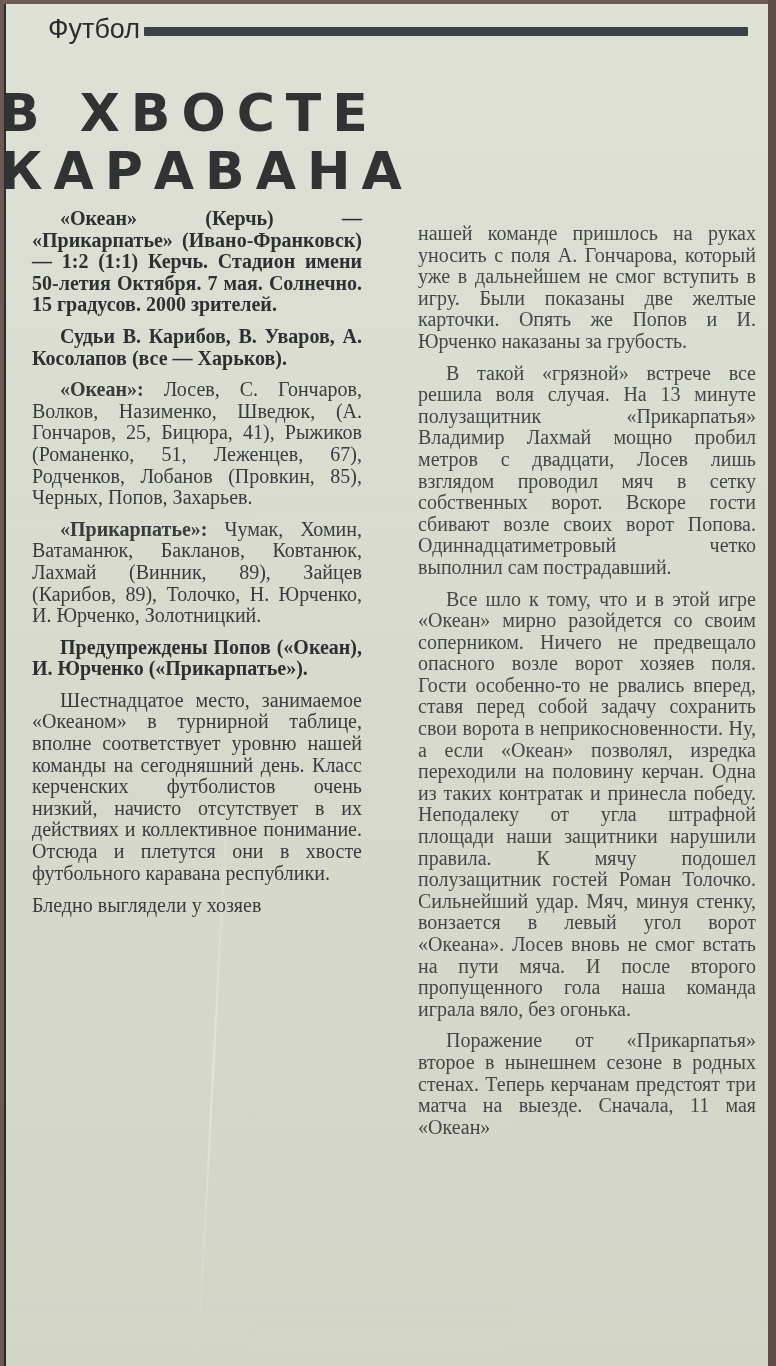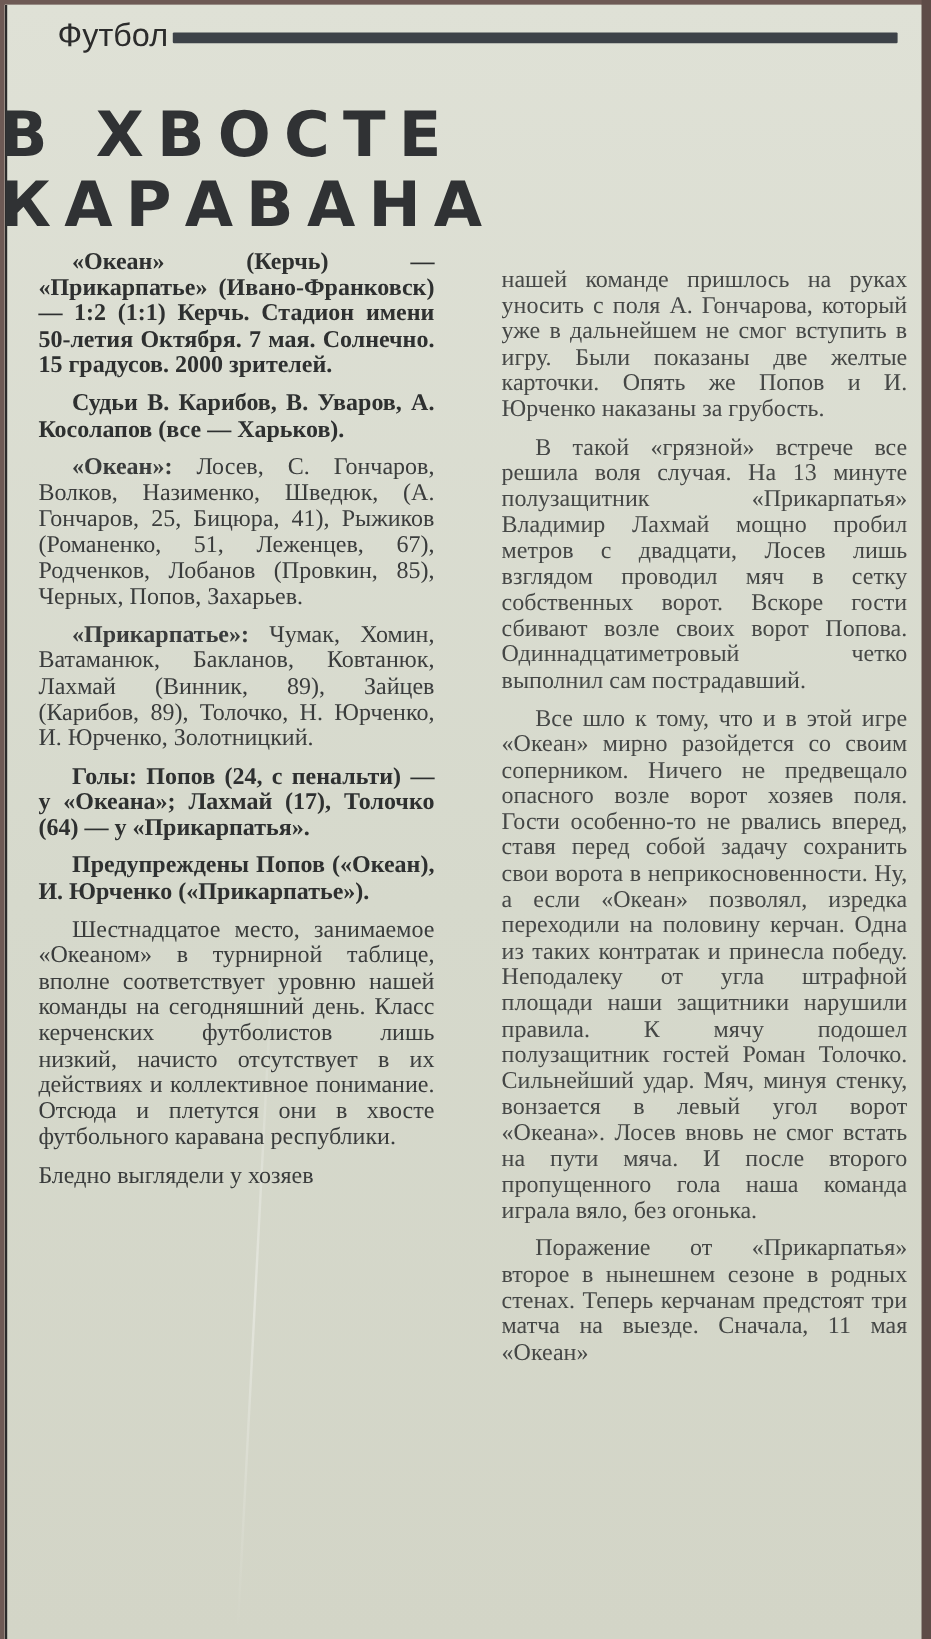--- a/index.html
+++ b/index.html
@@ -69,23 +69,22 @@
 <div class="headline">
   <div>В ХВОСТЕ</div>
   <div>КАРАВАНА</div>
 </div>
 
 <div class="col col-left">
   <p class="bold">«Океан» (Керчь) — «Прикарпатье» (Ивано-Франковск) — 1:2 (1:1) Керчь. Стадион имени 50-летия Октября. 7 мая. Солнечно. 15 градусов. 2000 зрителей.</p>
   <p class="bold">Судьи В. Карибов, В. Уваров, А. Косолапов (все — Харьков).</p>
   <p><span class="b">«Океан»:</span><span> Лосев, С. Гончаров, Волков, Назименко, Шведюк, (А. Гончаров, 25, Бицюра, 41), Рыжиков (Романенко, 51, Леженцев, 67), Родченков, Лобанов (Провкин, 85), Черных, Попов, Захарьев.</span></p>
   <p><span class="b">«Прикарпатье»:</span><span> Чумак, Хомин, Ватаманюк, Бакланов, Ковтанюк, Лахмай (Винник, 89), Зайцев (Карибов, 89), Толочко, Н. Юрченко, И. Юрченко, Золотницкий.</span></p>
-  <p class="bold">Голы: Попов (24, с пенальти) — у «Океана»; Лахмай (17), Толочко (64) — у «Прикарпатья».</p>
   <p class="bold">Предупреждены Попов («Океан), И. Юрченко («Прикарпатье»).</p>
-  <p>Шестнадцатое место, занимаемое «Океаном» в турнирной таблице, вполне соответствует уровню нашей команды на сегодняшний день. Класс керченских футболистов лишь низкий, начисто отсутствует в их действиях и коллективное понимание. Отсюда и плетутся они в хвосте футбольного каравана республики.</p>
+  <p>Шестнадцатое место, занимаемое «Океаном» в турнирной таблице, вполне соответствует уровню нашей команды на сегодняшний день. Класс керченских футболистов очень низкий, начисто отсутствует в их действиях и коллективное понимание. Отсюда и плетутся они в хвосте футбольного каравана республики.</p>
   <p class="noindent" style="text-indent:0">Бледно выглядели у хозяев</p>
 </div>
 
 <div class="col col-right">
   <p class="noindent">нашей команде пришлось на руках уносить с поля А. Гончарова, который уже в дальнейшем не смог вступить в игру. Были показаны две желтые карточки. Опять же Попов и И. Юрченко наказаны за грубость.</p>
   <p>В такой «грязной» встрече все решила воля случая. На 13 минуте полузащитник «Прикарпатья» Владимир Лахмай мощно пробил метров с двадцати, Лосев лишь взглядом проводил мяч в сетку собственных ворот. Вскоре гости сбивают возле своих ворот Попова. Одиннадцатиметровый четко выполнил сам пострадавший.</p>
   <p>Все шло к тому, что и в этой игре «Океан» мирно разойдется со своим соперником. Ничего не предвещало опасного возле ворот хозяев поля. Гости особенно-то не рвались вперед, ставя перед собой задачу сохранить свои ворота в неприкосновенности. Ну, а если «Океан» позволял, изредка переходили на половину керчан. Одна из таких контратак и принесла победу. Неподалеку от угла штрафной площади наши защитники нарушили правила. К мячу подошел полузащитник гостей Роман Толочко. Сильнейший удар. Мяч, минуя стенку, вонзается в левый угол ворот «Океана». Лосев вновь не смог встать на пути мяча. И после второго пропущенного гола наша команда играла вяло, без огонька.</p>
   <p>Поражение от «Прикарпатья» второе в нынешнем сезоне в родных стенах. Теперь керчанам предстоят три матча на выезде. Сначала, 11 мая «Океан»</p>
 </div>
 

